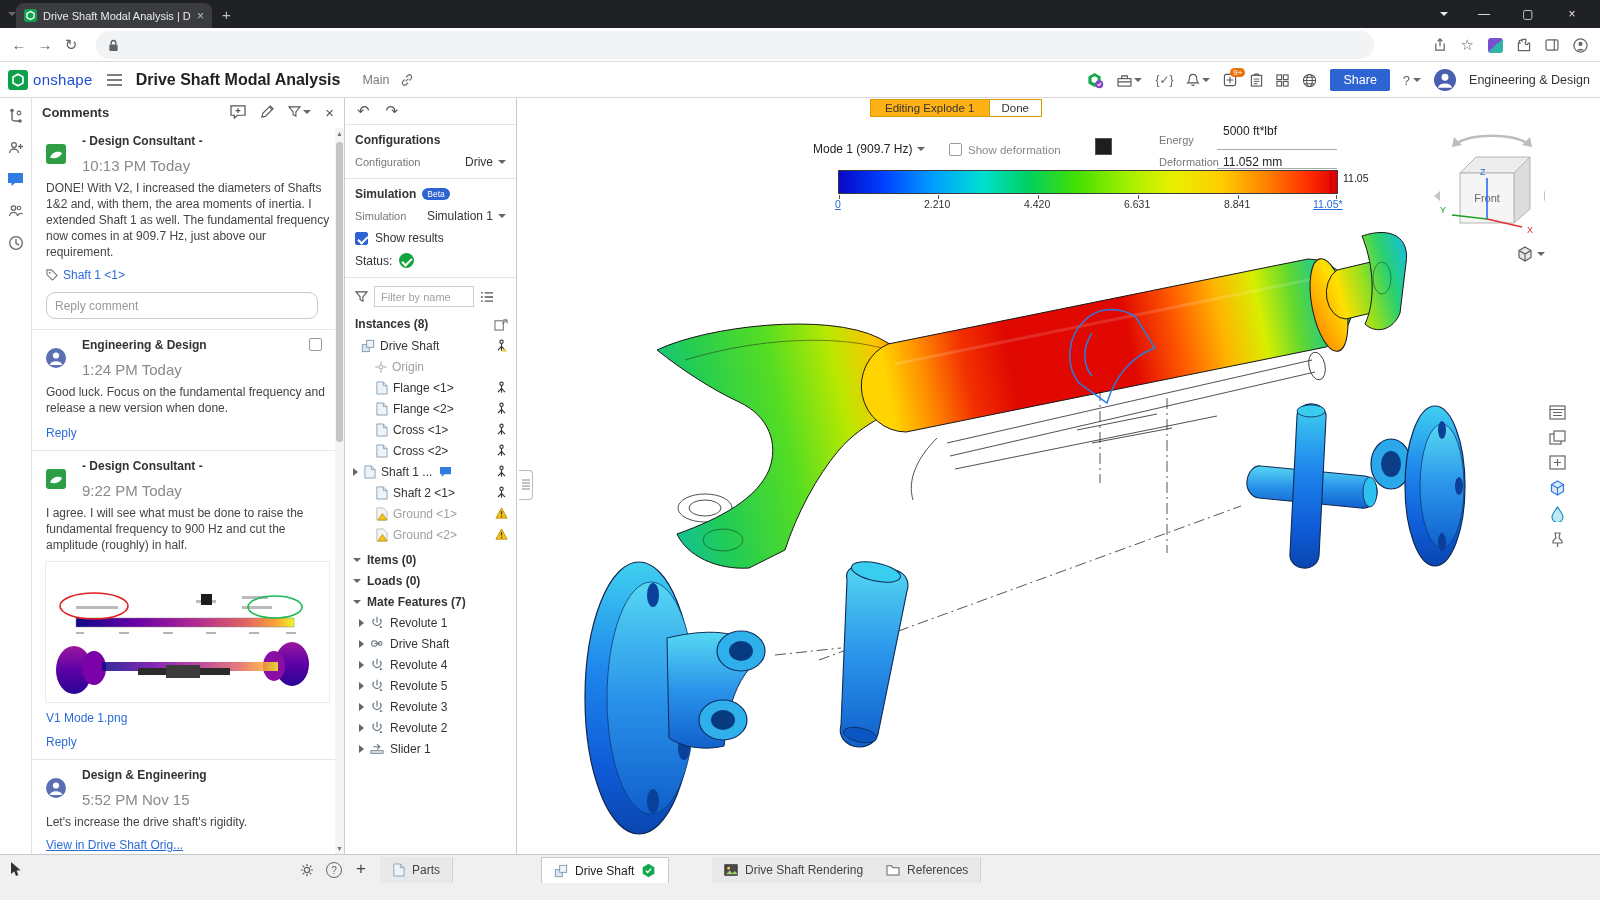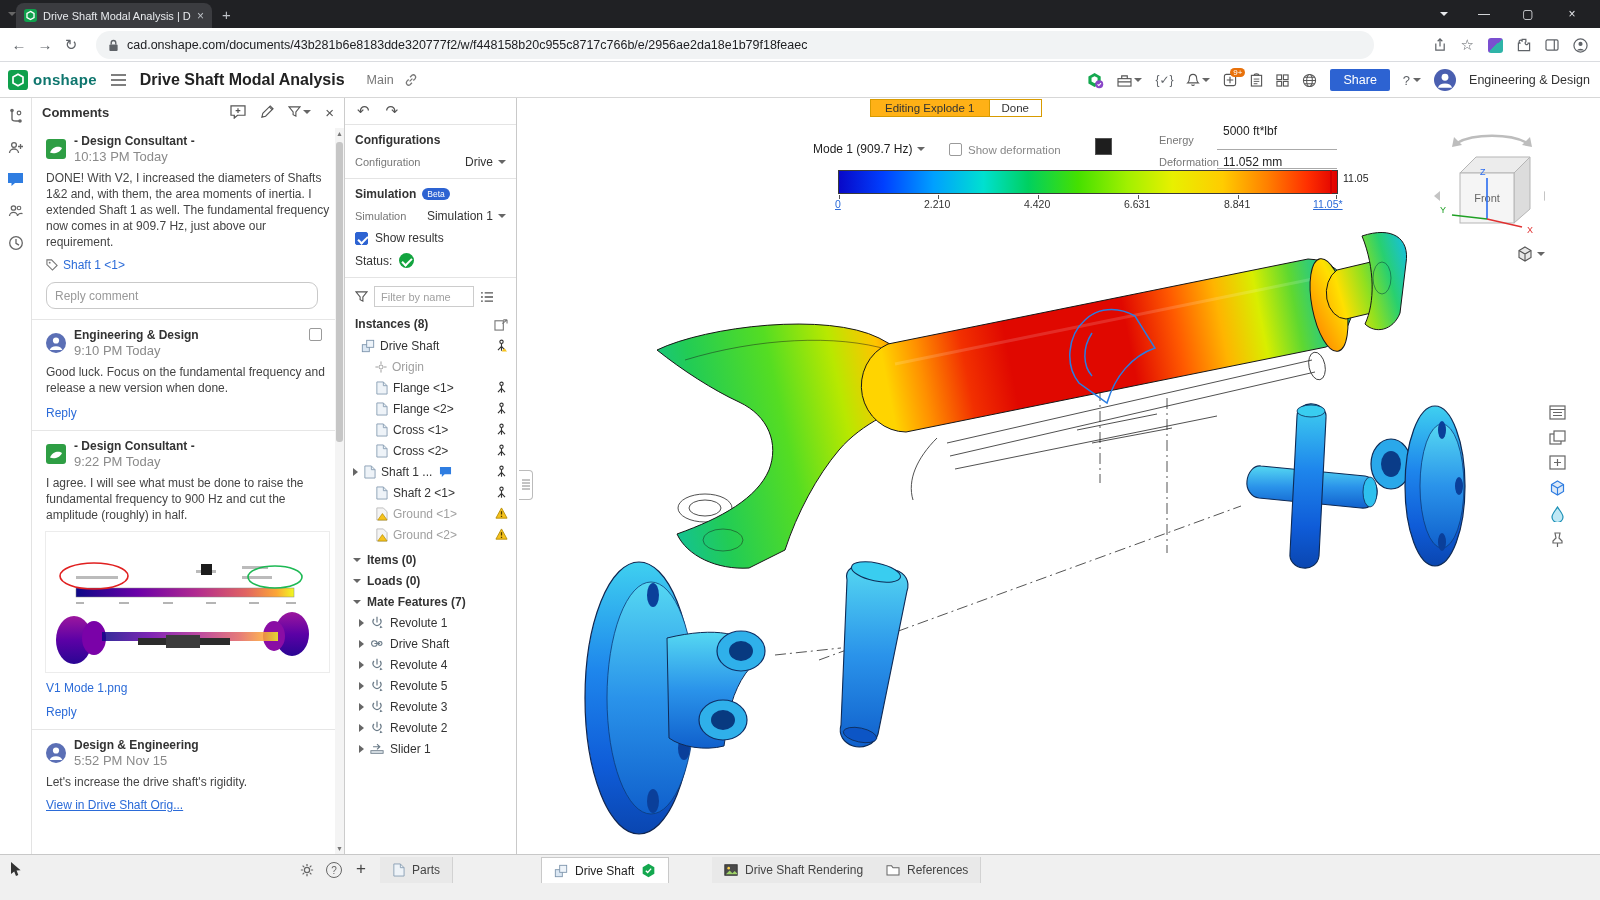--- a/index.html
+++ b/index.html
@@ -19,39 +19,39 @@
 .winctl{position:absolute;top:0;height:28px;width:40px;display:flex;align-items:center;justify-content:center;color:#e8eaed;font-size:12px}
 
 #urlbar{position:absolute;left:0;top:28px;width:1600px;height:34px;background:#fff;border-bottom:1px solid #dadce0;display:flex;align-items:center}
 .navbtn{width:26px;text-align:center;font-size:15px;color:#5f6368}
 #omni{position:absolute;left:96px;top:31px;width:1278px;height:28px;background:#f1f3f4;border-radius:14px;display:flex;align-items:center;padding:0 12px;gap:8px}
 #omni .url{font-size:12.5px;color:#202124;white-space:nowrap;overflow:hidden}
 .urlicons{position:absolute;top:36px;display:flex;gap:14px;align-items:center}
 
 #appheader{position:absolute;left:0;top:62px;width:1600px;height:36px;background:#fff;border-bottom:1px solid #d7d7d7;display:flex;align-items:center}
 #logo{display:flex;align-items:center;gap:5px;margin-left:8px}
-#logo .word{font-size:15px;color:#0f766e;letter-spacing:.3px;font-weight:bold}
+#logo .word{font-size:15px;color:#1d4ed8;letter-spacing:.3px;font-weight:normal}
 #doctitle{font-size:16px;font-weight:bold;color:#222;margin-left:14px;white-space:nowrap}
 #branch{font-size:12.5px;color:#777;margin-left:22px}
 #hdr-right{position:absolute;right:10px;top:0;height:36px;display:flex;align-items:center;gap:13px}
 #sharebtn{background:#2d63d2;color:#fff;font-size:12.5px;padding:4px 13px;border-radius:2px;border:none}
 #username{font-size:12.5px;color:#333;white-space:nowrap}
 .caret{width:0;height:0;border-left:4px solid transparent;border-right:4px solid transparent;border-top:4px solid #666;display:inline-block}
 .caret-r{width:0;height:0;border-top:4px solid transparent;border-bottom:4px solid transparent;border-left:5px solid #666;display:inline-block}
 
 #leftstrip{position:absolute;left:0;top:98px;width:32px;height:756px;background:#fff;border-right:1px solid #e3e3e3;display:flex;flex-direction:column;align-items:center;padding-top:10px;gap:16px}
 
 #comments{position:absolute;left:32px;top:98px;width:313px;height:756px;background:#fff;border-right:1px solid #ccc;overflow:hidden}
 #cm-head{height:28px;display:flex;align-items:center;padding:0 10px;gap:14px}
 #cm-head .title{font-size:13px;font-weight:bold;color:#333;flex:1}
 .cm-body{font-size:12px;line-height:16px;color:#444;margin:6px 14px 0 14px}
 .cm-author{font-size:12px;font-weight:bold;color:#333}
-.cm-time{font-size:13px;color:#8a8a8a;margin-top:1px}
+.cm-time{font-size:15px;color:#8a8a8a;margin-top:9px}
 .cm-thread{position:relative;padding-top:8px}
-.cm-hdr{display:flex;gap:8px;padding:0 14px}
+.cm-hdr{display:flex;gap:16px;padding:0 14px}
 .bluelink{color:#2b6bd8;font-size:12px}
 .divider{height:1px;background:#e6e6e6;margin:10px 0 0 0}
 #replybox{width:272px;height:27px;border:1px solid #c9c9c9;border-radius:9px;margin:10px 14px 0 14px;padding:0 8px;font-size:12px;color:#333;font-family:inherit}
 #replybox::placeholder{color:#999}
 .cb{width:13px;height:13px;border:1px solid #9a9a9a;border-radius:2px;background:#fff;display:inline-block}
 .cb.checked{background:#2d63d2;border-color:#2d63d2;position:relative}
 .cb.checked::after{content:"";position:absolute;left:4px;top:1px;width:4px;height:8px;border:solid #fff;border-width:0 2px 2px 0;transform:rotate(45deg)}
 #cm-scroll{position:absolute;right:0;top:30px;width:9px;height:726px;background:#f4f4f4}
 #cm-thumbtrack{position:absolute;right:1px;top:14px;width:7px;height:300px;background:#c6c6c6;border-radius:3px}
 .scr-ar{position:absolute;right:0;width:9px;text-align:center;font-size:7px;color:#777}
@@ -122,21 +122,20 @@
   <span class="navbtn">→</span>
   <span class="navbtn">↻</span>
 </div>
 <div id="omni">
   <span class="icn">
     <svg width="11" height="13" viewBox="0 0 12 14">
         <rect x="1.5" y="6" width="9" height="7" rx="1" fill="#5f6368"></rect>
         <path d="M3.5 6V4a2.5 2.5 0 0 1 5 0v2" fill="none" stroke="#5f6368" stroke-width="1.5"></path>
       </svg>
   </span>
-  <span class="url">cad.onshape.com/documents/43b281b6e8183dde320777f2/w/f448158b20c955c8717c766b/e/2956ae2da18e1b79f18feaec</span>
 </div>
 <div class="urlicons" style="right:12px">
   <span class="icn">
     <svg width="14" height="14" viewBox="0 0 15 15">
         <path d="M3 6v7h9V6" fill="none" stroke="#5f6368" stroke-width="1.3"></path>
         <path d="M7.5 9V1.5M5 3.5L7.5 1 10 3.5" fill="none" stroke="#5f6368" stroke-width="1.3"></path>
       </svg>
   </span>
   <span class="g" style="font-size:15px">☆</span>
   <span style="width:15px;height:15px;border-radius:3px;background:linear-gradient(135deg,#7a4fd0 50%,#2fb4a8 50%)"></span>
@@ -342,21 +341,21 @@
     <div class="cm-hdr">
       <span class="icn">
         <svg width="20" height="20" viewBox="0 0 20 20">
             <circle cx="10" cy="10" r="10" fill="#5b6fb5"></circle>
             <circle cx="10" cy="7.5" r="3.1" fill="#fff"></circle>
             <path d="M3.6 17a6.6 5 0 0 1 12.8 0z" fill="#fff"></path>
           </svg>
       </span>
       <span style="flex:1">
         <div class="cm-author">Engineering &amp; Design</div>
-        <div class="cm-time">9:10 PM Today</div>
+        <div class="cm-time">1:24 PM Today</div>
       </span>
       <span class="cb" style="margin-right:8px"></span>
     </div>
     <div class="cm-body">Good luck.  Focus on the fundamental frequency and release a new version when done.</div>
     <div class="bluelink" style="margin:10px 14px 0 14px">Reply</div>
     <div class="divider"></div>
   </div>
 
   <div class="cm-thread">
     <div class="cm-hdr">

